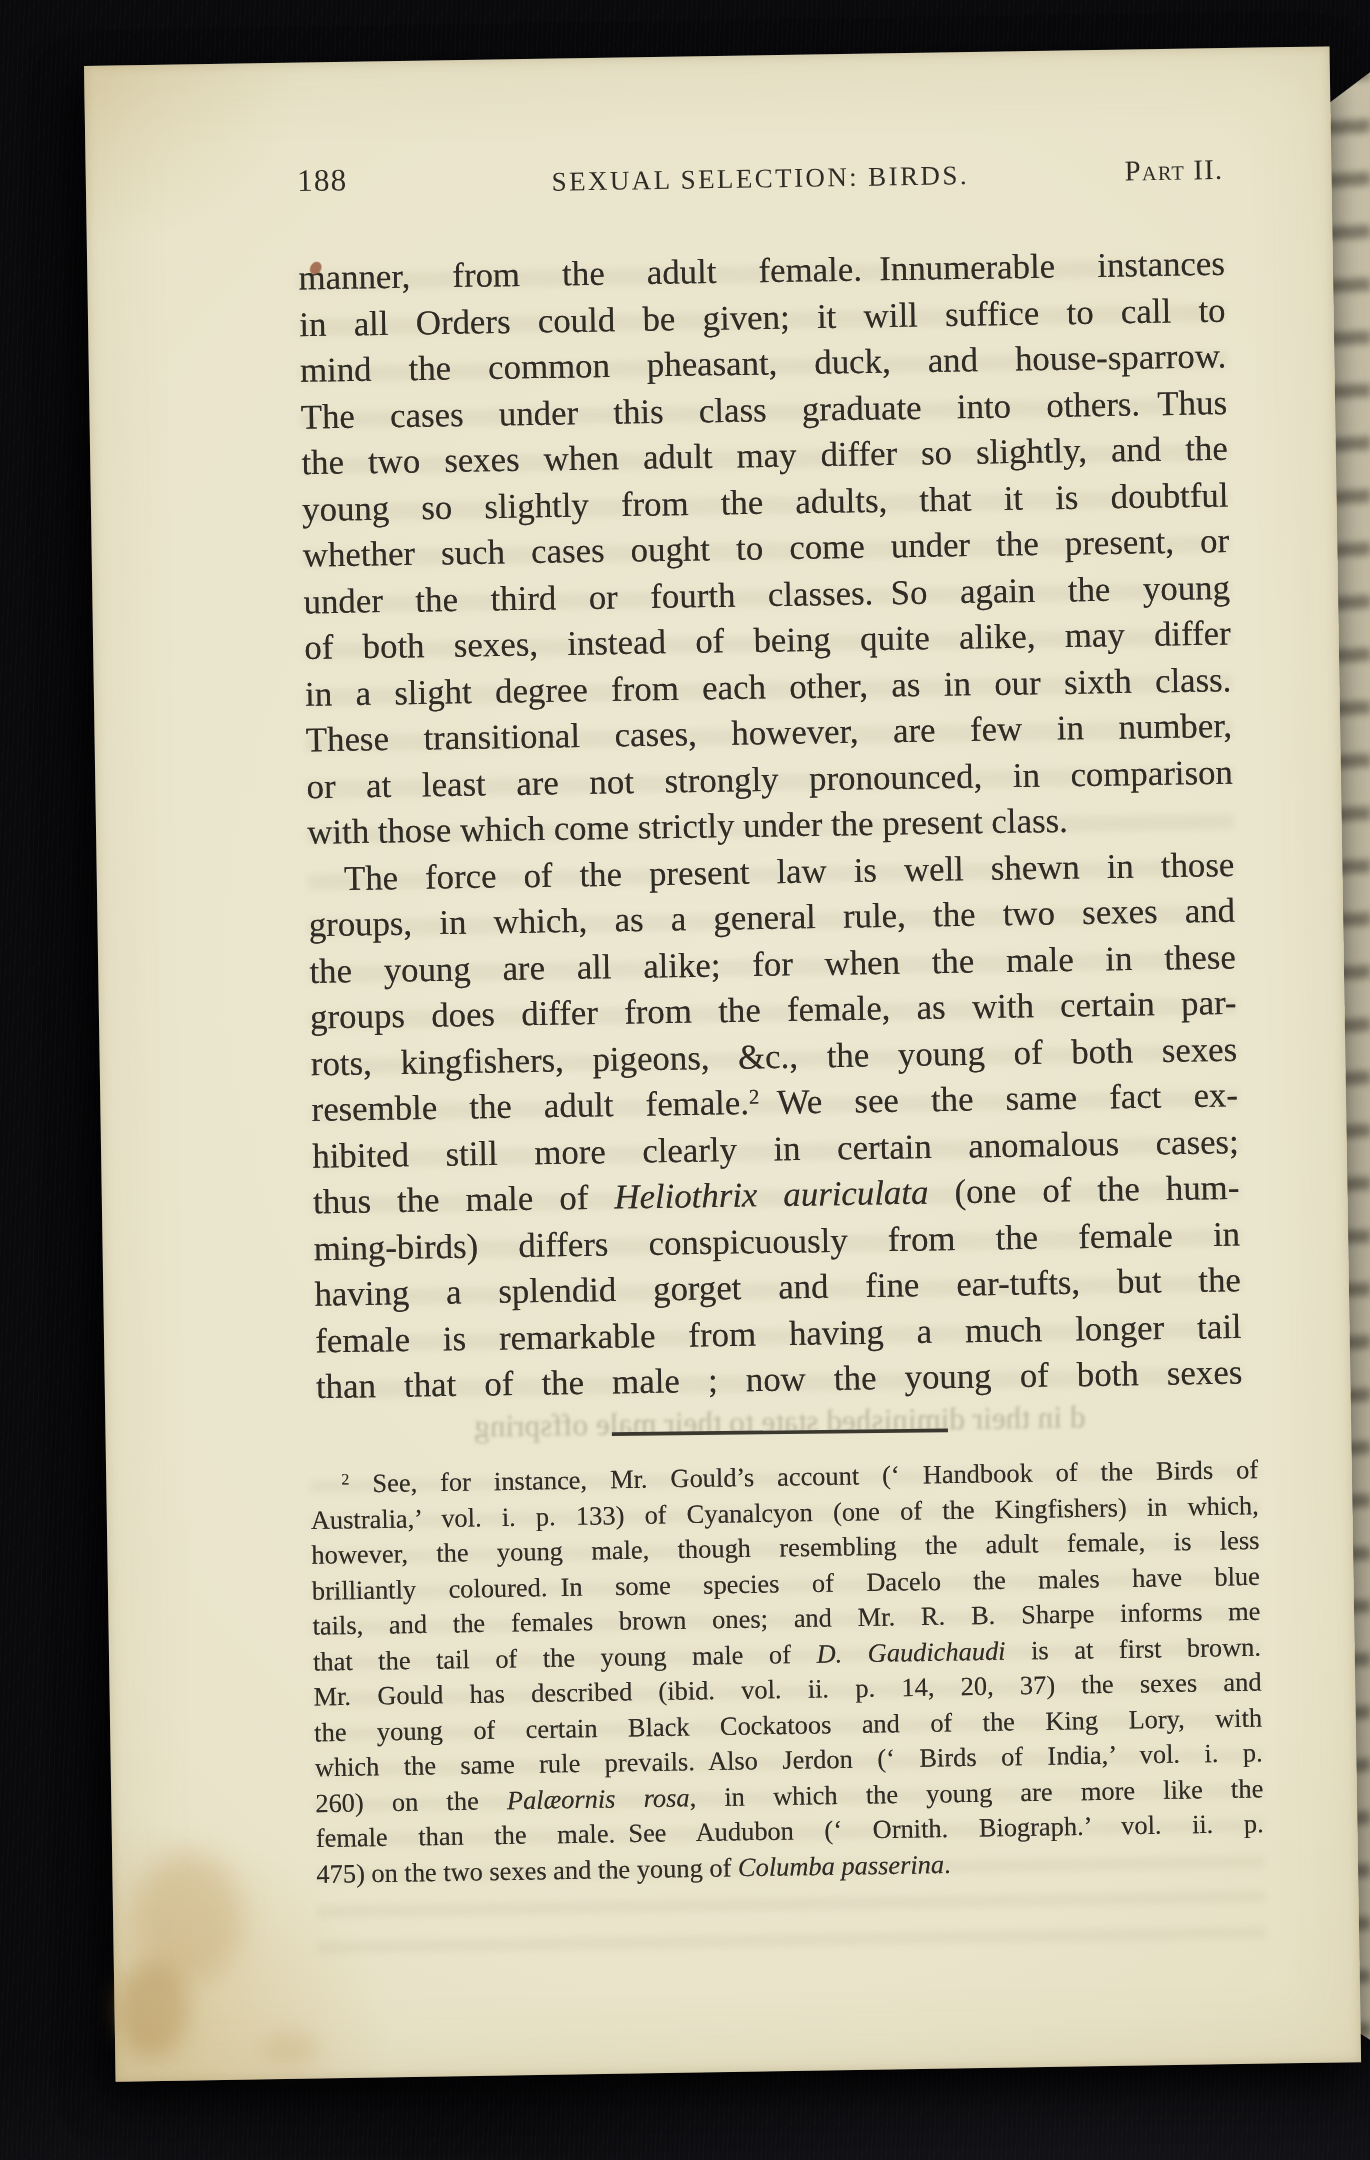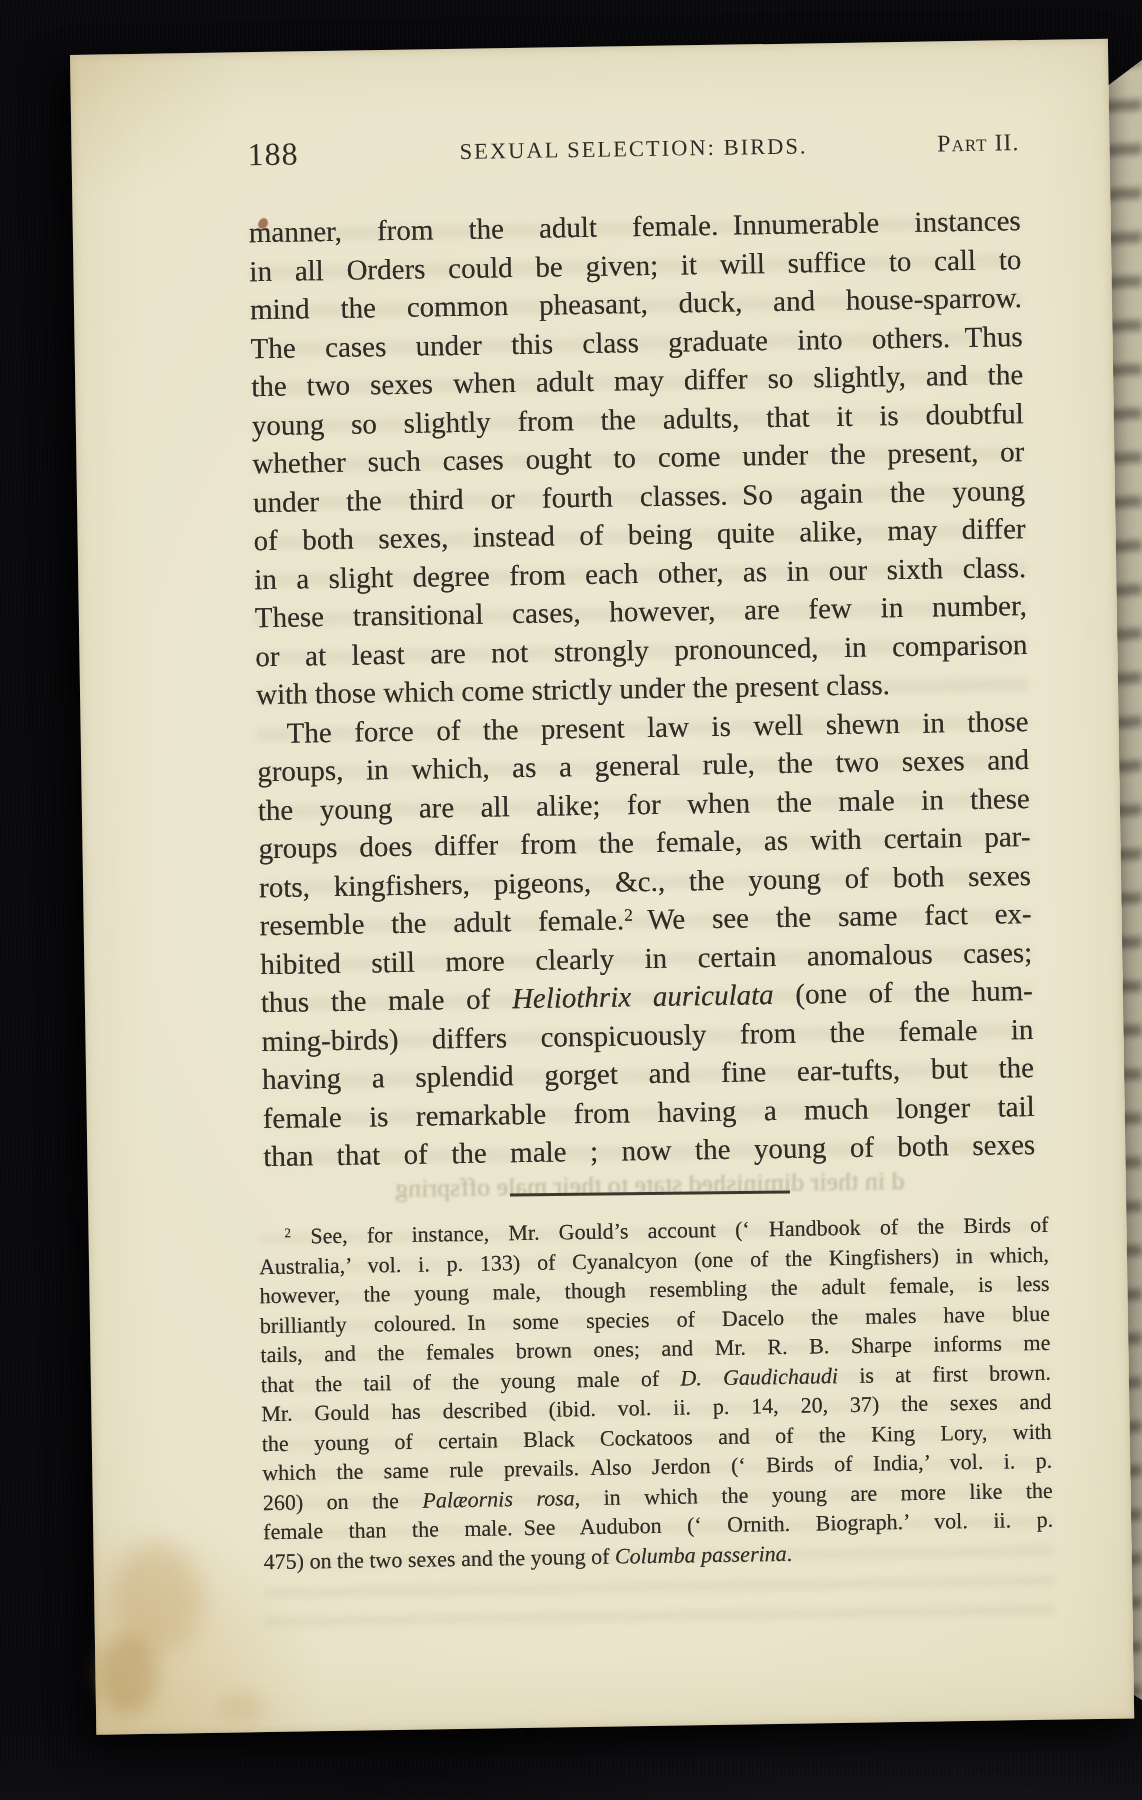--- a/index.html
+++ b/index.html
@@ -40,21 +40,21 @@
     background:
       radial-gradient(300px 260px at 2% 98%, rgba(198,168,105,.45), transparent 70%),
       radial-gradient(240px 190px at 1% 1%, rgba(202,182,128,.30), transparent 70%),
       radial-gradient(120% 92% at 50% 45%, #ece8d2 0%, #e9e4ca 55%, #e3dcbe 80%, #d9cfae 97%);
     box-shadow:-14px 10px 34px rgba(0,0,0,.65), 0 18px 40px rgba(0,0,0,.5),
       inset 0 0 70px rgba(150,125,70,.16), inset 0 0 9px rgba(140,115,70,.28);
     color:#2f2c26;
   }
   
   .header{position:absolute;left:176px;top:84px;width:772px;height:40px;}
-  .pagenum{position:absolute;left:0;top:0;font-size:32px;letter-spacing:1px;}
+  .pagenum{position:absolute;left:0;top:0;font-size:26px;letter-spacing:1px;}
   .running-title{
     position:absolute;left:0;right:0;top:6px;text-align:center;
     font-size:22.5px;letter-spacing:2px;
   }
   .part{position:absolute;right:0;top:5px;font-size:24px;font-variant:small-caps;letter-spacing:1px;}
   
   .body-text{position:absolute;left:176px;top:161px;width:772px;}
   .body-text .line{
     height:38.5px;line-height:38.5px;font-size:29px;white-space:normal;
     text-align:justify;text-align-last:justify;

